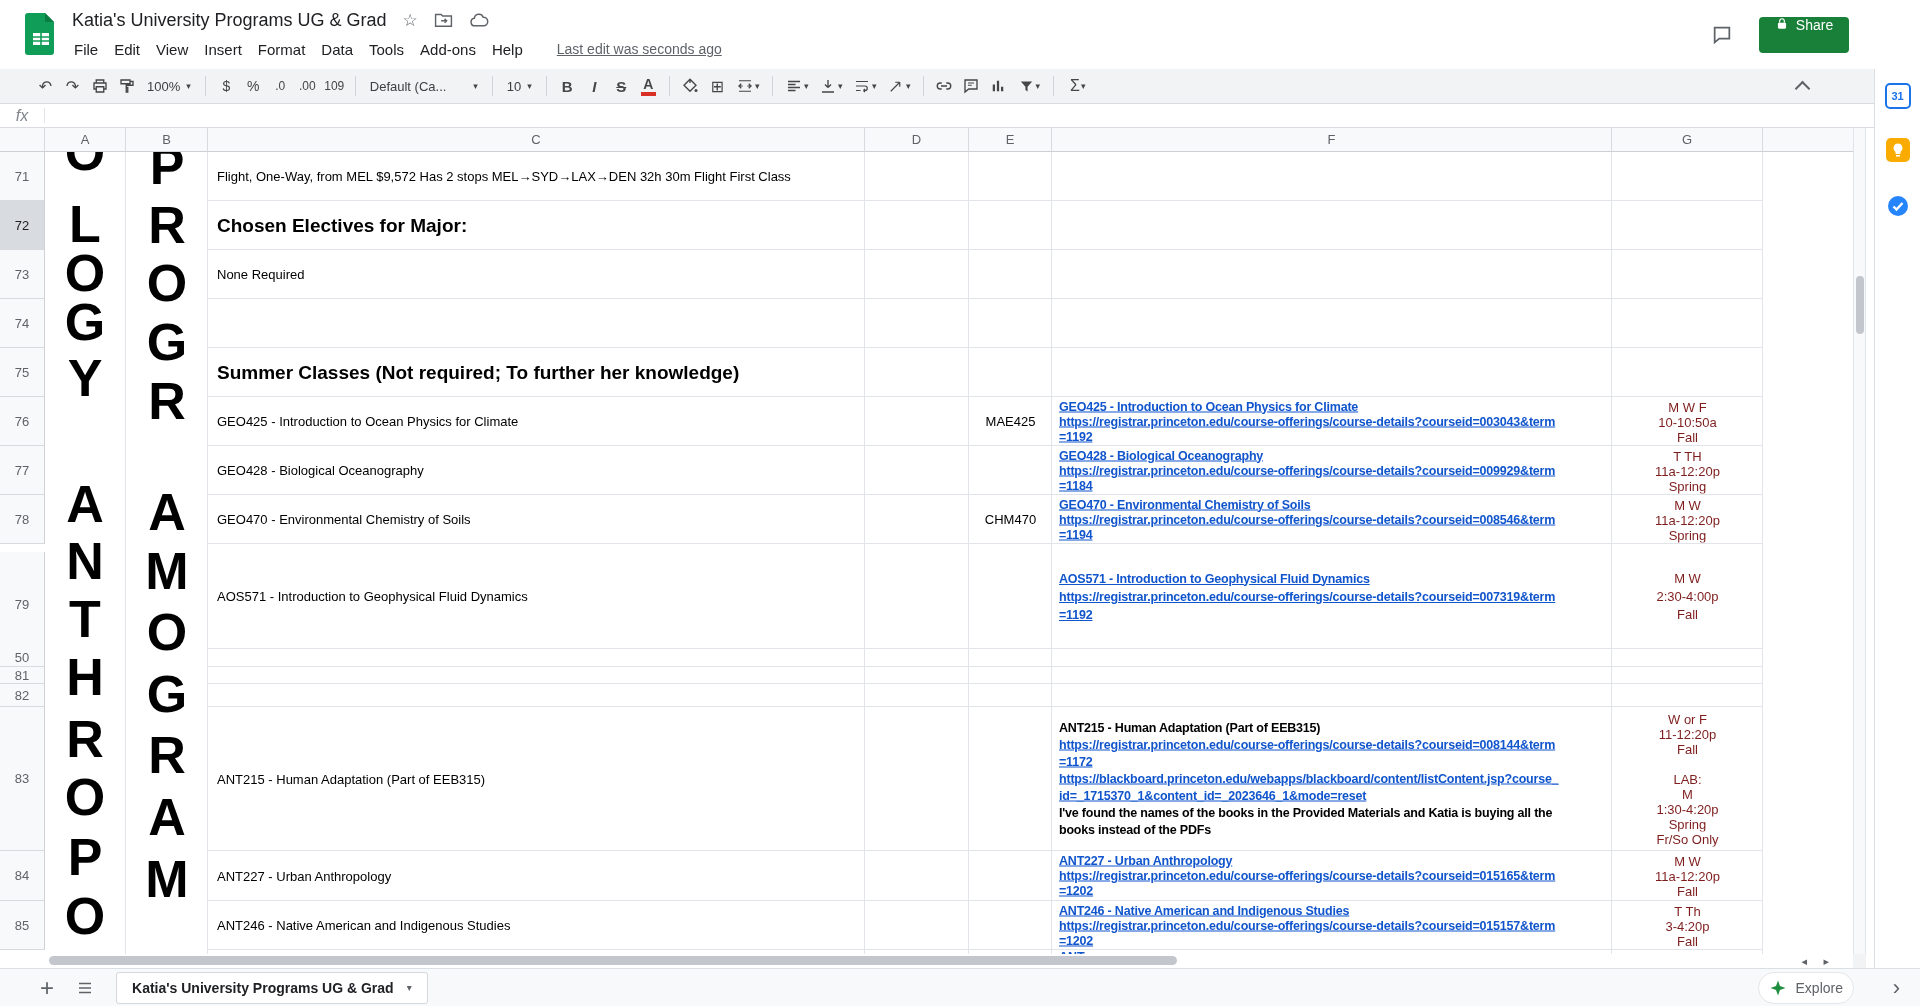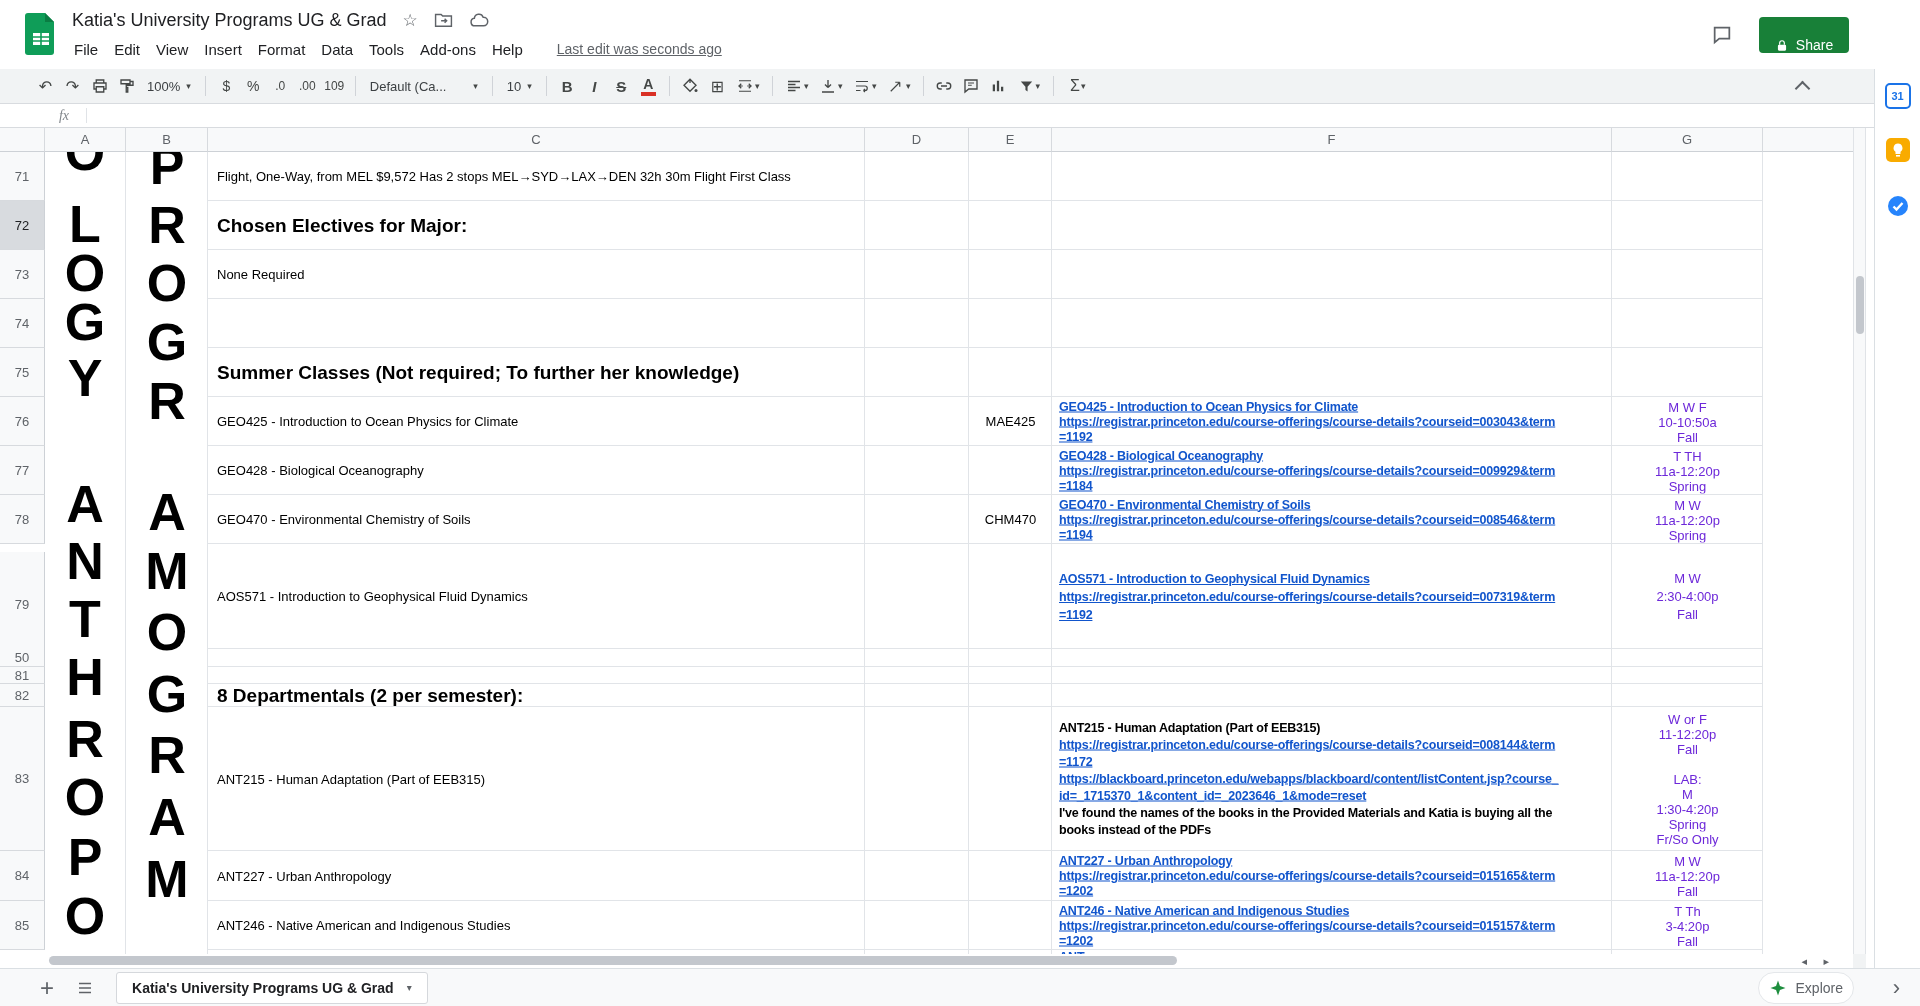--- a/index.html
+++ b/index.html
@@ -10,21 +10,21 @@
   .logo{position:absolute;left:24px;top:12px;width:34px;height:44px;}
   .title-row{position:absolute;left:72px;top:6px;height:28px;display:flex;align-items:center;gap:16px;}
   .doc-title{font-size:18px;color:#202124;white-space:nowrap;}
   .hicon{color:#5f6368;font-size:17px;display:flex;align-items:center;}
   .menu-row{position:absolute;left:66px;top:36px;height:26px;display:flex;align-items:center;}
   .menu-item{padding:0 8px;font-size:15px;color:#202124;}
   .last-edit{margin-left:26px;font-size:14px;color:#5f6368;text-decoration:underline;white-space:nowrap;}
   .topbar-right{position:absolute;right:0;top:0;height:69px;display:flex;align-items:center;}
   .comment-top{margin-right:26px;display:flex;}
   .share-btn{width:90px;height:36px;background:#188038;border-radius:4px;color:#fff;display:flex;
-             align-items:flex-end;justify-content:center;gap:7px;font-size:14px;margin-right:71px;}
+             align-items:flex-start;justify-content:center;gap:7px;font-size:14px;margin-right:71px;}
   
   .toolbar{position:absolute;left:0;top:69px;width:1874px;height:35px;background:#f1f3f4;
            border-bottom:1px solid #d8dbdf;display:flex;align-items:center;padding-left:32px;
            box-sizing:border-box;color:#444746;}
   .tbi{min-width:27px;height:26px;display:flex;align-items:center;justify-content:center;
        font-size:16px;color:#444746;}
   .tbi.wide{min-width:34px;}
   .tbtxt{font-size:13px;color:#3c4043;display:flex;align-items:center;gap:5px;padding:0 7px;white-space:nowrap;}
   .font-select{width:108px;justify-content:space-between;}
   .tb-sep{width:1px;height:20px;background:#d0d3d8;margin:0 7px;flex:none;}
@@ -35,22 +35,22 @@
   .i-ic{font-style:italic;font-weight:600;font-size:15px;}
   .st-ic{text-decoration:line-through;font-weight:600;font-size:15px;}
   .a-wrap{display:flex;flex-direction:column;align-items:center;}
   .a-l{font-weight:700;font-size:14px;line-height:14px;}
   .a-bar{width:15px;height:4px;background:#d93025;margin-top:1px;}
   .collapse{position:absolute;right:66px;top:14px;width:9px;height:9px;border-left:2px solid #5f6368;
             border-top:2px solid #5f6368;transform:rotate(45deg);}
   
   .formula-bar{position:absolute;left:0;top:104px;width:1874px;height:24px;background:#fff;
                border-bottom:1px solid #d8dbdf;display:flex;align-items:center;box-sizing:border-box;}
-  .fx{font-style:italic;color:#80868b;font-size:14px;width:44px;text-align:center;
-      font-family:Liberation Serif, serif;margin-left:42px;}
+  .fx{font-style:italic;color:#80868b;font-size:16px;width:44px;text-align:center;
+      font-family:Liberation Sans, sans-serif;}
   .fx-sep{width:1px;height:15px;background:#e0e3e7;}
   .formula-input{flex:1;height:100%;}
   
   .chead{position:absolute;top:128px;height:24px;background:#f8f9fa;border-right:1px solid #d7dade;
          border-bottom:1px solid #cdd1d6;box-sizing:border-box;display:flex;align-items:center;
          justify-content:center;font-size:13px;color:#5f6368;}
   
   .grid-clip{position:absolute;left:0;top:152px;width:1874px;height:802px;overflow:hidden;background:#fff;}
   .gutter{position:absolute;left:0;width:45px;background:#f8f9fa;border-right:1px solid #cdd1d6;
           border-bottom:1px solid #d7dade;box-sizing:border-box;display:flex;align-items:center;
@@ -61,21 +61,21 @@
   .cell{position:absolute;box-sizing:border-box;overflow:hidden;color:#000;}
   .cell.plain{font-size:13px;display:flex;align-items:center;padding:0 9px;white-space:nowrap;}
   .cell.h1{font-size:19px;font-weight:700;display:flex;align-items:center;padding:0 9px;white-space:nowrap;}
   .cell.center{justify-content:center;padding:0;}
   .lines{position:absolute;left:0;right:0;top:50%;transform:translateY(-50%);}
   .lines-left{padding:0 7px;font-size:12.5px;letter-spacing:-0.2px;text-align:left;}
   .lines-center{font-size:13px;text-align:center;}
   .ln{display:block;white-space:nowrap;overflow:hidden;}
   .s-link{color:#1155cc;font-weight:700;text-decoration:underline;}
   .s-bold{font-weight:700;color:#000;}
-  .s-plain{color:#6d28d9;}
+  .s-plain{color:#7f1d1d;}
   .bigletter{position:absolute;transform:translate(-50%,-50%);font-size:52px;font-weight:700;
              color:#000;line-height:1;}
   .sliver{position:absolute;height:4px;overflow:hidden;font-size:12.5px;font-weight:700;}
   
   .vsb{position:absolute;left:1853px;top:128px;width:13px;height:826px;background:#f8f9fa;
        border-left:1px solid #e0e3e7;border-right:1px solid #e0e3e7;box-sizing:border-box;}
   .vsb-thumb{position:absolute;left:2px;top:148px;width:8px;height:58px;background:#c3c7cd;border-radius:4px;}
   .hsb{position:absolute;left:0;top:954px;width:1853px;height:14px;background:#fff;}
   .hsb-thumb{position:absolute;left:49px;top:2px;width:1128px;height:9px;background:#c3c7cd;border-radius:5px;}
   .hsb-arrow{position:absolute;top:0;font-size:11px;color:#5f6368;line-height:14px;}
@@ -377,21 +377,20 @@
           <span class="ln s-plain">2:30-4:00p</span>
           <span class="ln s-plain">Fall</span>
         </div>
       </div>
       <div class="gutter" style="top: 497px; height: 18px;">50</div>
       <div class="hline" style="top: 514px; left: 208px; width: 1555px;"></div>
       <div class="gutter" style="top: 515px; height: 17px;">81</div>
       <div class="hline" style="top: 531px; left: 208px; width: 1555px;"></div>
       <div class="gutter" style="top: 532px; height: 23px;">82</div>
       <div class="hline" style="top: 554px; left: 208px; width: 1555px;"></div>
-      <div class="cell h1" style="left: 208px; top: 532px; width: 657px; height: 23px;">8 Departmentals (2 per semester):</div>
       <div class="gutter" style="top: 555px; height: 144px;">83</div>
       <div class="hline" style="top: 698px; left: 208px; width: 1555px;"></div>
       <div class="cell plain" style="left: 208px; top: 555px; width: 657px; height: 144px;">ANT215 - Human Adaptation (Part of EEB315)</div>
       <div class="cell" style="left: 1052px; top: 555px; width: 560px; height: 144px;">
         <div class="lines lines-left" style="line-height: 17px;">
           <span class="ln s-bold">ANT215 - Human Adaptation (Part of EEB315)</span>
           <span class="ln s-link">https://registrar.princeton.edu/course-offerings/course-details?courseid=008144&amp;term</span>
           <span class="ln s-link">=1172</span>
           <span class="ln s-link">https://blackboard.princeton.edu/webapps/blackboard/content/listContent.jsp?course_</span>
           <span class="ln s-link">id=_1715370_1&amp;content_id=_2023646_1&amp;mode=reset</span>

